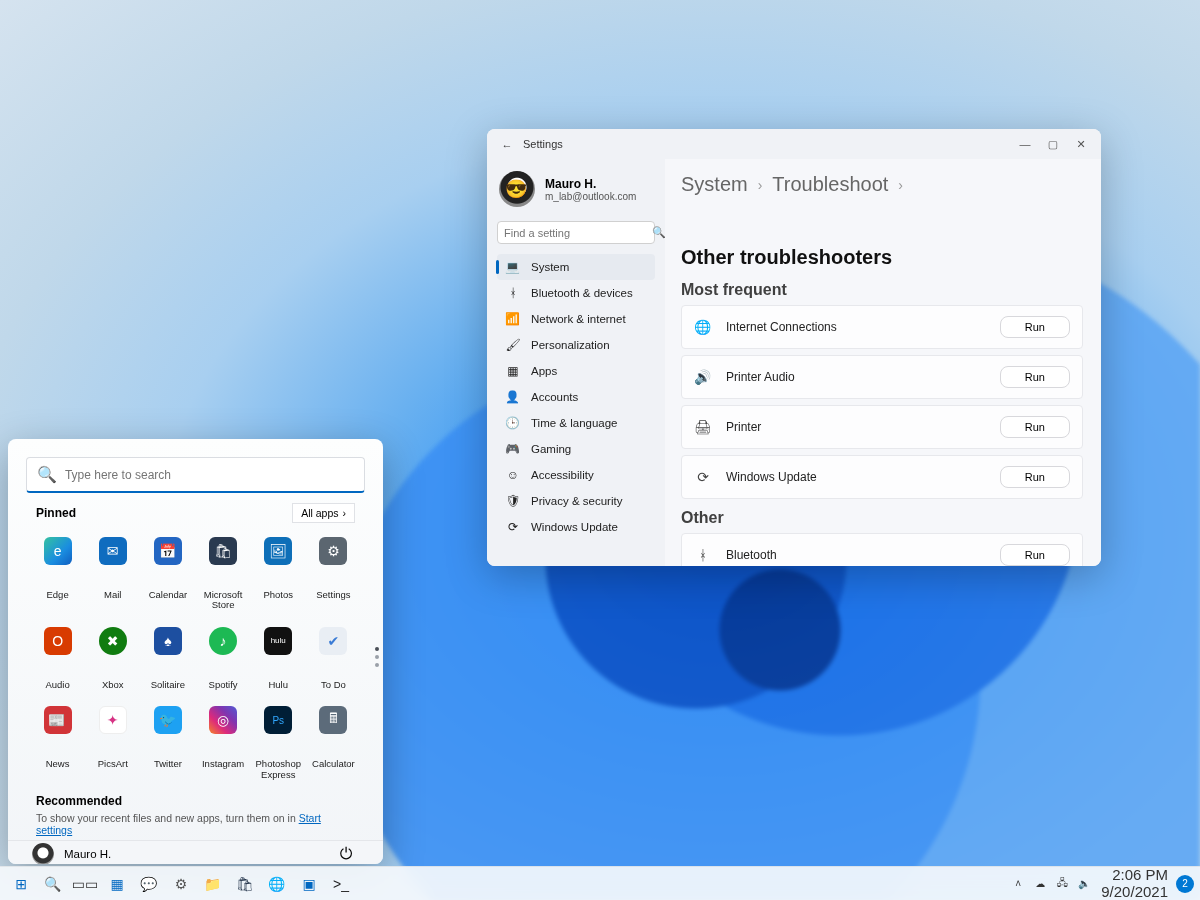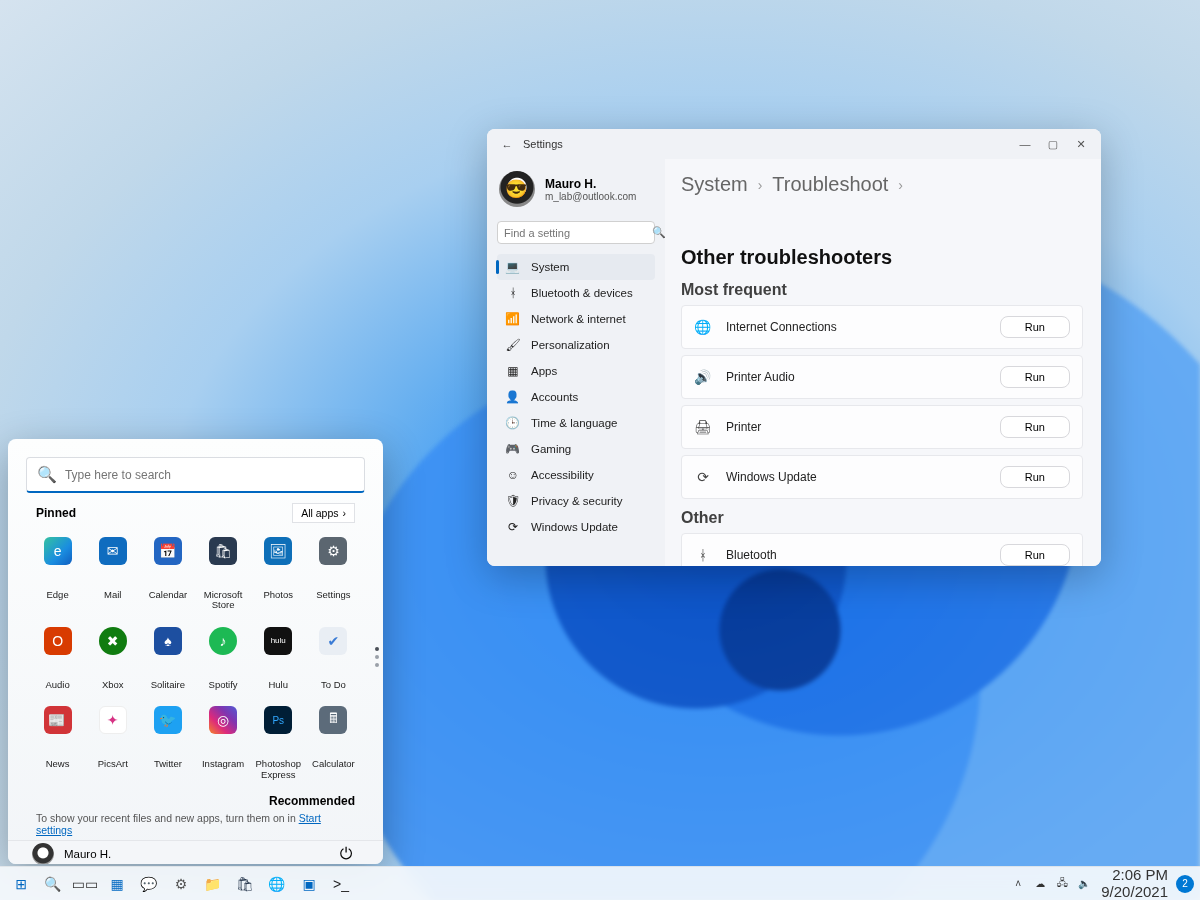--- a/index.html
+++ b/index.html
@@ -108,21 +108,21 @@
     display:flex;flex-direction:column;
     overflow:hidden;
   }
   .sm-search{
     margin:18px 18px 10px 18px;
     border:1px solid #dadde2;border-bottom:2px solid #0067c0;border-radius:4px;
     background:#fff;padding:7px 10px;display:flex;align-items:center;gap:8px;
   }
   .sm-search input{border:none;outline:none;flex:1;font-size:12px;background:transparent;}
   .sm-row{display:flex;align-items:center;justify-content:space-between;padding:0 28px;}
-  .sm-head{font-size:12px;font-weight:600;text-align:right;}
+  .sm-head{font-size:12px;font-weight:600;}
   .sm-allapps{font-size:10.5px;background:#fff;border:1px solid #e0e2e6;border-radius:0;padding:3px 8px;display:flex;align-items:center;gap:4px;cursor:pointer;}
   .sm-grid{
     display:grid;grid-template-columns:repeat(6,1fr);
     gap:4px 0;padding:8px 22px 4px 22px;
     position:relative;
   }
   .sm-app{display:flex;flex-direction:column;align-items:center;gap:4px;cursor:pointer;padding:6px 0;border-radius:4px;}
   .sm-icon{width:28px;height:28px;border-radius:6px;display:flex;align-items:center;justify-content:center;font-size:14px;color:#fff;}
   .sm-app span{font-size:9.5px;color:#222;text-align:center;line-height:1.1;margin-top:21px;}
   .sm-pager{position:absolute;right:4px;top:50%;transform:translateY(-50%);display:flex;flex-direction:column;gap:4px;}

